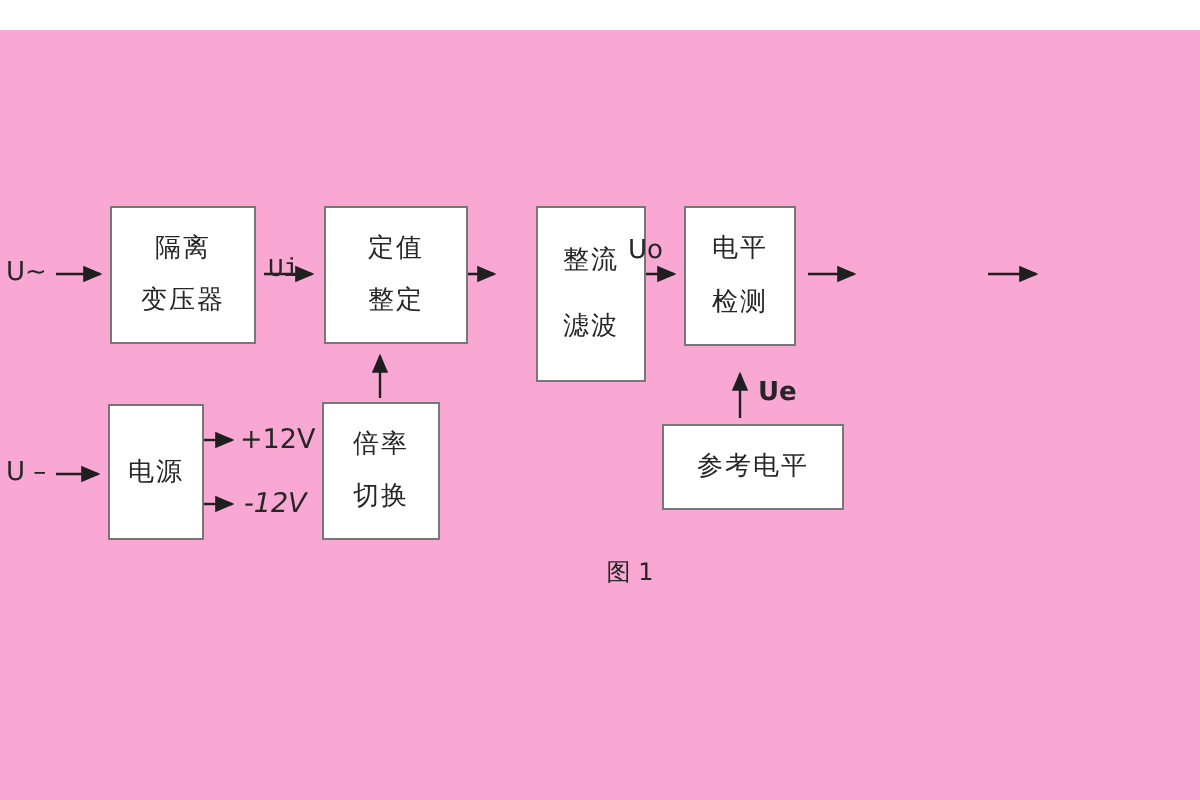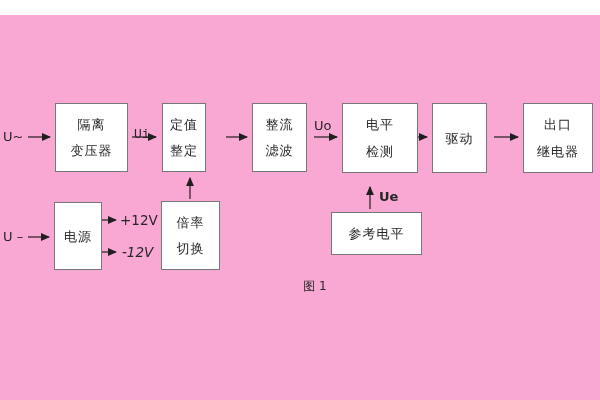--- a/index.html
+++ b/index.html
@@ -81,43 +81,36 @@
     <line x1="102" y1="237" x2="116" y2="237" stroke="#1f1f1f" stroke-width="1.2" marker-end="url(#ah)"></line>
     <line x1="190" y1="184" x2="190" y2="163" stroke="#1f1f1f" stroke-width="1.2" marker-end="url(#ah)"></line>
     <line x1="370" y1="194" x2="370" y2="172" stroke="#1f1f1f" stroke-width="1.2" marker-end="url(#ah)"></line>
   </svg>
 
   <div class="block" style="left:55px; top:88px; width:73px; height:69px">
     <span>隔离</span>
     <span>变压器</span>
   </div>
 
-  <div class="block" style="left:162px; top:88px; width:44px; height:69px">
+  <div class="block" style="left:162px; top:88px; width:72px; height:69px">
     <span>定值</span>
     <span>整定</span>
   </div>
 
-  <div class="block" style="left:252px; top:88px; width:55px; height:69px">
+  <div class="block" style="left:268px; top:88px; width:55px; height:88px">
     <span>整流</span>
     <span>滤波</span>
   </div>
 
-  <div class="block" style="left:342px; top:88px; width:76px; height:70px">
+  <div class="block" style="left:342px; top:88px; width:56px; height:70px">
     <span>电平</span>
     <span>检测</span>
   </div>
 
-  <div class="block single" style="left:432px; top:88px; width:55px; height:70px">
-    <span>驱动</span>
-  </div>
 
-  <div class="block" style="left:523px; top:88px; width:70px; height:70px">
-    <span>出口</span>
-    <span>继电器</span>
-  </div>
 
   <div class="block single" style="left:54px; top:187px; width:48px; height:68px">
     <span>电源</span>
   </div>
 
   <div class="block single" style="left:331px; top:197px; width:91px; height:43px">
     <span>参考电平</span>
   </div>
 
   <div class="block" style="left:161px; top:186px; width:59px; height:69px">

